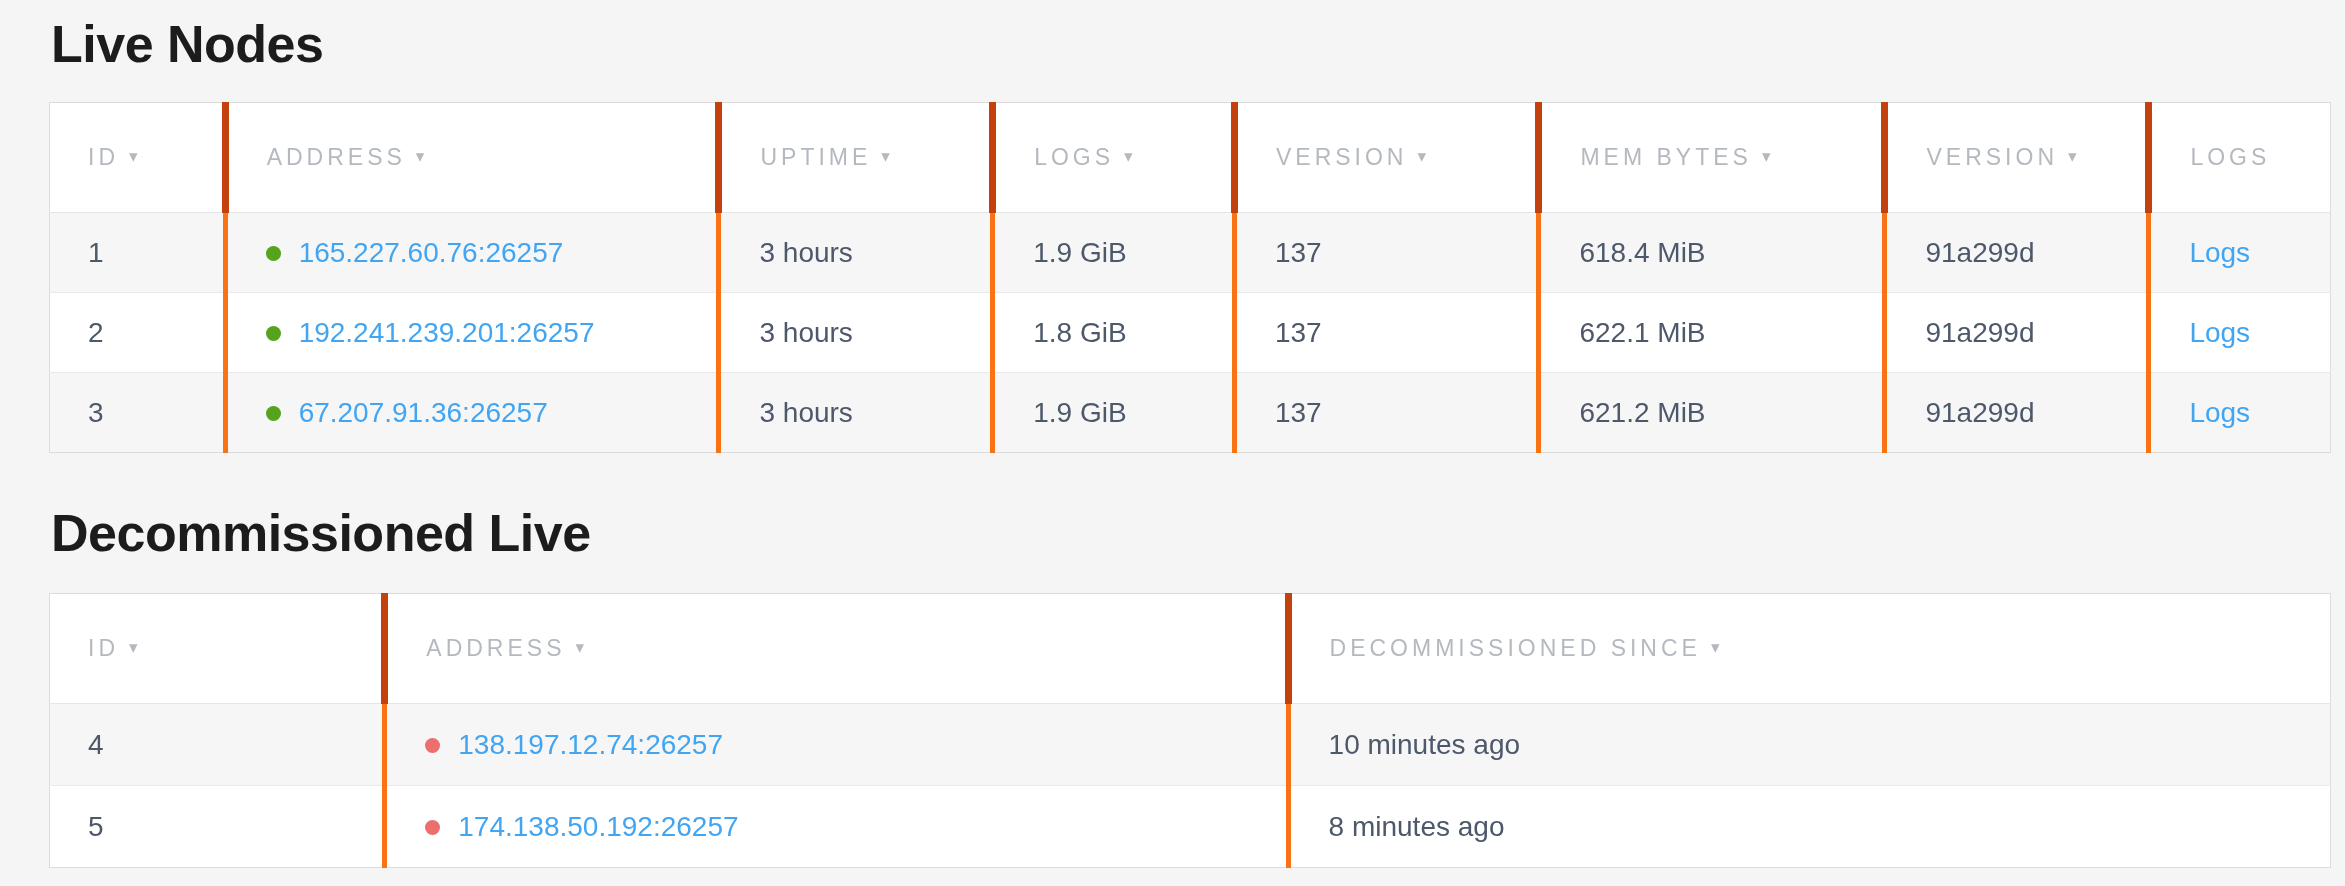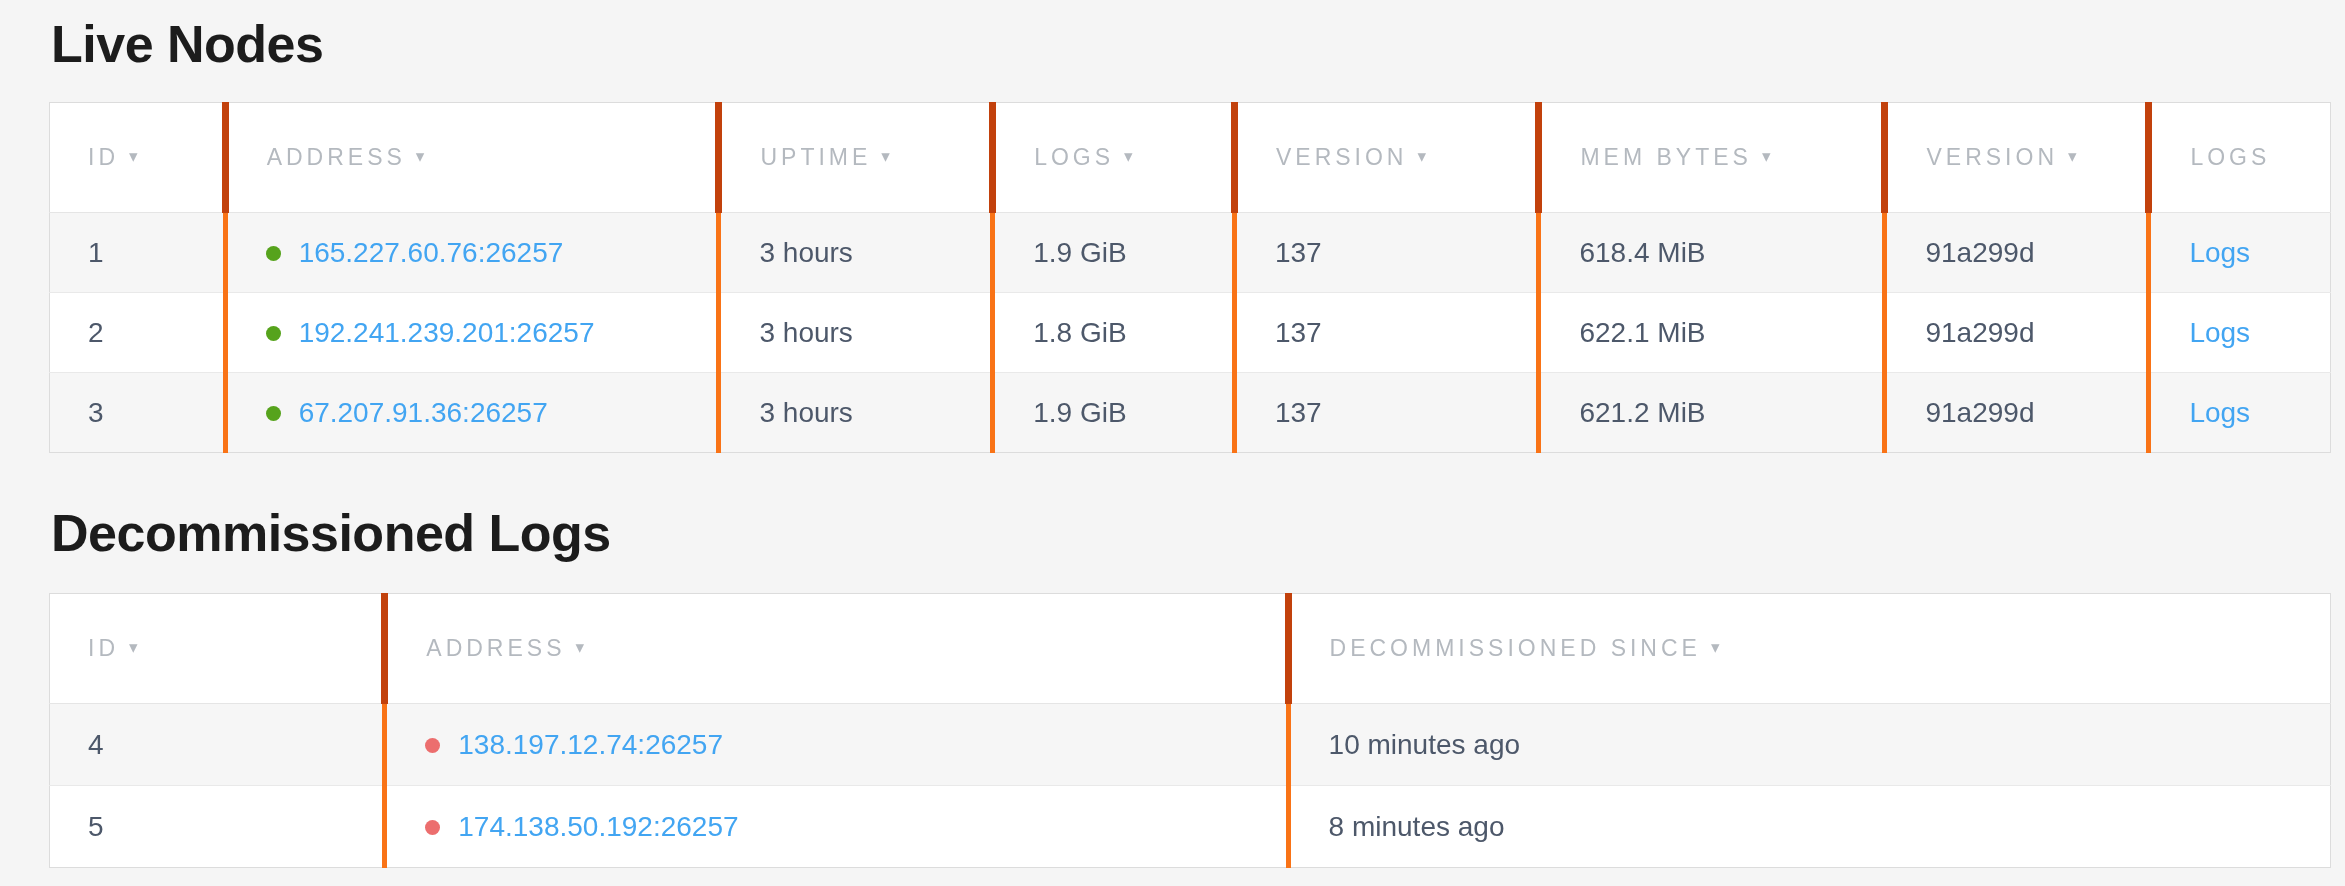--- a/index.html
+++ b/index.html
@@ -176,21 +176,21 @@
           <td>91a299d</td>
           <td>
             <a class="link">Logs</a>
           </td>
         </tr>
       </tbody>
     </table>
   </section>
 
   <section>
-    <h1 class="section-title second">Decommissioned Logs</h1>
+    <h1 class="section-title second">Decommissioned Live</h1>
 
     <table class="nodes decommissioned">
       <colgroup>
         <col style="width:14.7%">
         <col style="width:39.6%">
         <col style="width:45.7%">
       </colgroup>
       <thead>
         <tr>
           <th class="sortable">

